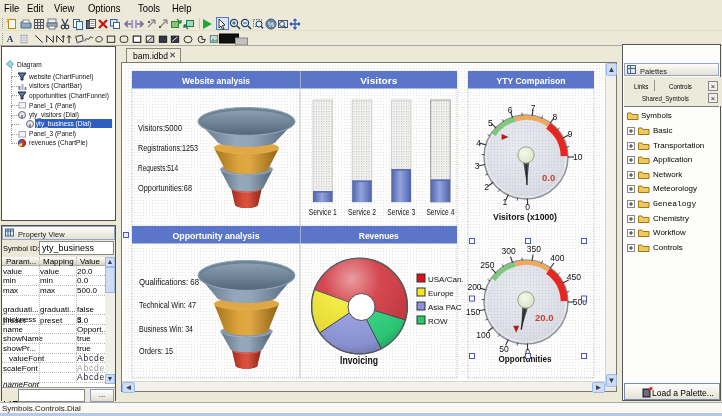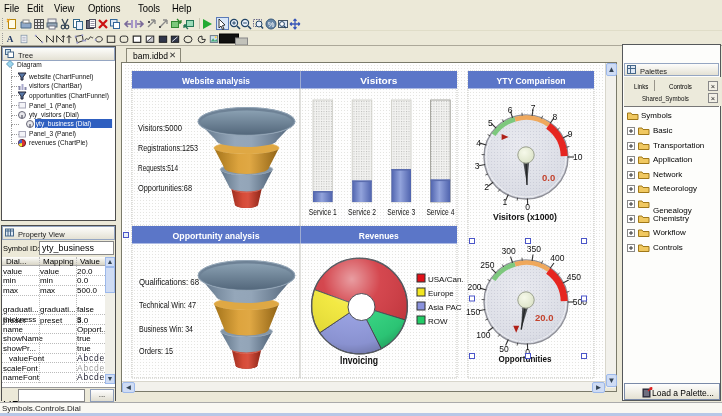--- a/index.html
+++ b/index.html
@@ -275,29 +275,20 @@
         <rect x="0.5" y="1" width="19" height="9" fill="#101010" stroke="#000"></rect>
       </svg>
     </div>
     <div class="abs" style="left:234.5px;top:1.5px;width:13px;height:12px;">
       <svg width="13" height="12" viewBox="0 0 13 12">
         <rect x="0.5" y="5" width="12" height="7" fill="#c2c2ba" stroke="#888"></rect>
       </svg>
     </div>
   </div>
 <div class="abs" style="left:1px;top:46px;width:115px;height:175px;background:#fff;border:1px solid #4e4e4e;">
-    <div class="abs hdrbar" style="left:0px;top:0px;width:113px;height:14px;">
-      <span class="abs" style="left:2px;top:1px;">
-        <svg width="9" height="9" viewBox="0 0 9 9">
-          <rect x="0.5" y="0.5" width="5" height="5" fill="#cfe4f0" stroke="#468"></rect>
-          <rect x="3" y="3" width="5.5" height="5.5" fill="#fff" stroke="#468"></rect>
-        </svg>
-      </span>
-      <span class="abs" style="left:15px;top:3px;">Tree</span>
-    </div>
     <span class="abs" style="left:4px;top:13.0px;width:9px;height:9px;">
       <svg width="9" height="9" viewBox="0 0 9 9">
         <path d="M4,0.5 L7.5,4 L4,7.5 L0.5,4 Z" fill="#9ad4ec" stroke="#4a8ab0" stroke-width="0.8"></path>
       </svg>
     </span>
     <span class="abs" style="left:15px;top:12.5px;font-size:8px;color:#111;white-space:nowrap;transform:scaleX(0.82);transform-origin:0 0;">Diagram</span>
     <div class="abs" style="left:9px;top:29.0px;width:8px;height:1px;border-top:1px dotted #9a9a9a;"></div>
     <div class="abs" style="left:9px;top:20.0px;width:1px;height:10px;border-left:1px dotted #9a9a9a;"></div>
     <span class="abs" style="left:16px;top:25.0px;width:9px;height:9px;">
       <svg width="9" height="9" viewBox="0 0 9 9">
@@ -377,21 +368,21 @@
         </svg>
       </span>
       <span class="abs" style="left:15px;top:3px;">Property View</span>
     </div>
     <div class="abs" style="left:0;top:14px;width:113px;height:16px;">
       <span class="abs" style="left:1px;top:4px;font-size:7.5px;">Symbol ID:</span>
       <div class="abs" style="left:37px;top:0.5px;width:75px;height:14px;background:#fff;border:1px solid #888;font-size:9px;padding:1.5px 0 0 2px;">yty_business</div>
     </div>
     <div class="abs" style="left:0;top:31px;width:113px;height:130px;background:#fff;font-size:8px;">
       <div class="abs" style="left:0;top:0;width:103px;height:9px;background:linear-gradient(#fdfdfb,#d8d5c6);border-bottom:1px solid #aaa;">
-        <span class="abs" style="left:4px;top:0;">Dial...</span>
+        <span class="abs" style="left:4px;top:0;">Param...</span>
         <span class="abs" style="left:41px;top:0;">Mapping</span>
         <span class="abs" style="left:78px;top:0;">Value</span>
       </div>
       <div class="abs" style="left:0;top:9.5px;width:103px;height:9.7px;border-bottom:1px dotted #bbb;">
         <span class="abs" style="left:1px;top:0;">value</span>
         <span class="abs" style="left:38px;top:0;">value</span>
         <span class="abs" style="left:75px;top:0;">20.0</span>
       </div>
       <div class="abs" style="left:0;top:19.2px;width:103px;height:9.7px;border-bottom:1px dotted #bbb;">
         <span class="abs" style="left:1px;top:0;">min</span>
@@ -437,21 +428,21 @@
         <span class="abs" style="left:1px;top:0;padding-left:6px;">valueFont</span>
         <span class="abs" style="left:38px;top:0;"></span>
         <span class="abs" style="left:75px;top:-1px;font-size:8.5px;color:#223;letter-spacing:0.8px;">Abcde...</span>
       </div>
       <div class="abs" style="left:0;top:106.5px;width:103px;height:9.7px;border-bottom:1px dotted #bbb;">
         <span class="abs" style="left:1px;top:0;">scaleFont</span>
         <span class="abs" style="left:38px;top:0;"></span>
         <span class="abs" style="left:75px;top:-1px;font-size:8.5px;color:#999;letter-spacing:0.8px;">Abcde</span>
       </div>
       <div class="abs" style="left:0;top:116.2px;width:103px;height:9.7px;border-bottom:1px dotted #bbb;">
-        <span class="abs" style="left:1px;top:0;">nameFont</span>
+        <span class="abs" style="left:1px;top:7px;font-style:italic;">nameFont</span>
         <span class="abs" style="left:38px;top:0;"></span>
         <span class="abs" style="left:75px;top:-1px;font-size:8.5px;color:#223;letter-spacing:0.8px;">Abcde...</span>
       </div>
       <div class="abs" style="left:37px;top:0;width:1px;height:126px;border-left:1px dotted #bbb;"></div>
       <div class="abs" style="left:74px;top:0;width:1px;height:126px;border-left:1px dotted #bbb;"></div>
       <div class="abs" style="left:103px;top:0;width:10px;height:127px;background:#f0efe8;">
         <div class="abs" style="left:0;top:0;width:10px;height:10px;background:#cfdcf4;border:1px solid #9db9eb;font-size:7px;text-align:center;color:#345;line-height:8px;">▲</div>
         <div class="abs" style="left:0;top:10px;width:10px;height:26px;background:#cfdcf4;border:1px solid #9db9eb;"></div>
         <div class="abs" style="left:0;top:117px;width:10px;height:10px;background:#cfdcf4;border:1px solid #9db9eb;font-size:7px;text-align:center;color:#345;line-height:8px;">▼</div>
       </div>
@@ -800,21 +791,21 @@
         <svg width="8" height="8" viewBox="0 0 8 8">
           <rect x="0.5" y="0.5" width="7" height="7" fill="#fff" stroke="#888"></rect>
           <path d="M2,4 h4 M4,2 v4" stroke="#333"></path>
         </svg>
       </span>
       <span class="abs" style="left:14px;top:92.0px;">
         <svg width="13" height="10" viewBox="0 0 13 10">
           <path d="M0.5,8.5 L0.5,2 L4,2 L5,3.5 L11,3.5 L11,8.5 Z" fill="#f0c860" stroke="#a07818"></path>
         </svg>
       </span>
-      <span class="abs" style="left:29px;top:99px;">Genealogy</span>
+      <span class="abs" style="left:29px;top:92.0px;font-family:Liberation Mono, monospace;">Genealogy</span>
       <span class="abs" style="left:3px;top:107.6px;">
         <svg width="8" height="8" viewBox="0 0 8 8">
           <rect x="0.5" y="0.5" width="7" height="7" fill="#fff" stroke="#888"></rect>
           <path d="M2,4 h4 M4,2 v4" stroke="#333"></path>
         </svg>
       </span>
       <span class="abs" style="left:14px;top:106.6px;">
         <svg width="13" height="10" viewBox="0 0 13 10">
           <path d="M0.5,8.5 L0.5,2 L4,2 L5,3.5 L11,3.5 L11,8.5 Z" fill="#f0c860" stroke="#a07818"></path>
         </svg>

